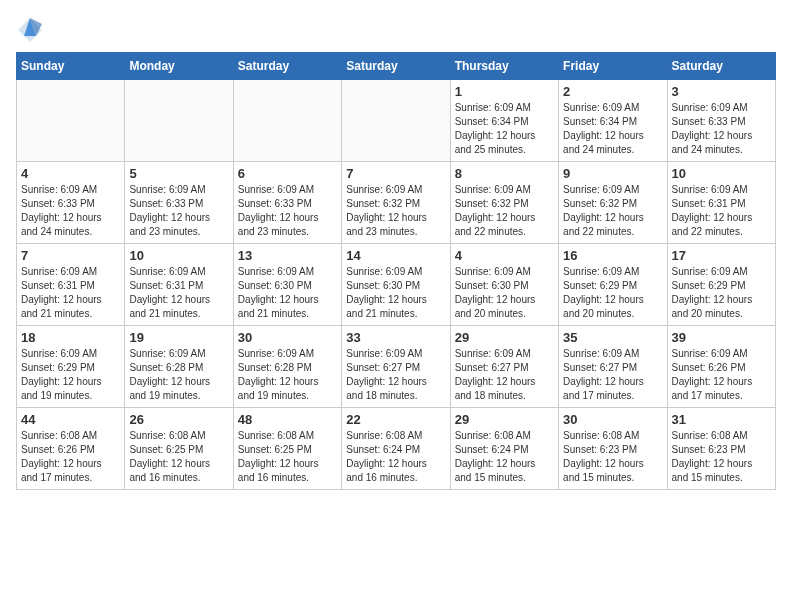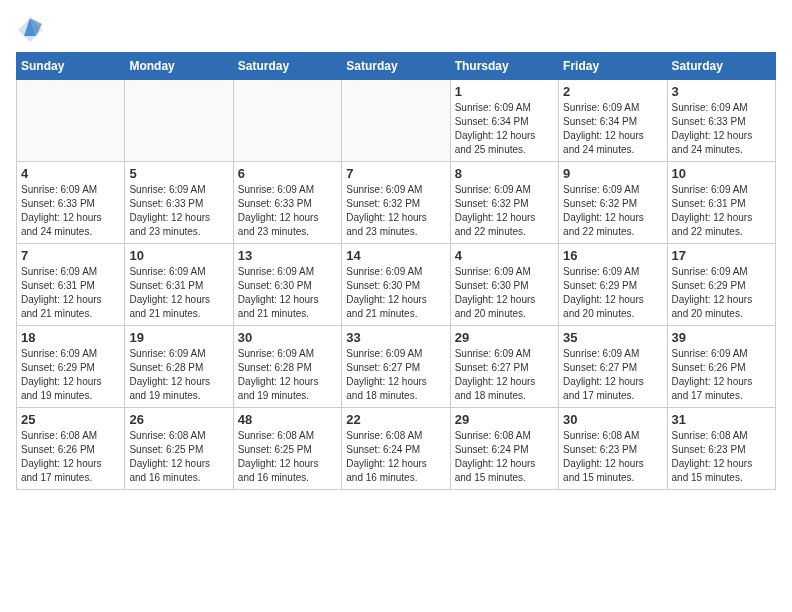--- a/index.html
+++ b/index.html
@@ -293,21 +293,21 @@
         <td>
           <div class="day-number">39</div>
           <div class="day-info" style="white-space: pre-line;">Sunrise: 6:09 AM
 Sunset: 6:26 PM
 Daylight: 12 hours
 and 17 minutes.</div>
         </td>
       </tr>
       <tr>
         <td>
-          <div class="day-number">25</div>
+          <div class="day-number">44</div>
           <div class="day-info" style="white-space: pre-line;">Sunrise: 6:08 AM
 Sunset: 6:26 PM
 Daylight: 12 hours
 and 17 minutes.</div>
         </td>
         <td>
           <div class="day-number">26</div>
           <div class="day-info" style="white-space: pre-line;">Sunrise: 6:08 AM
 Sunset: 6:25 PM
 Daylight: 12 hours

